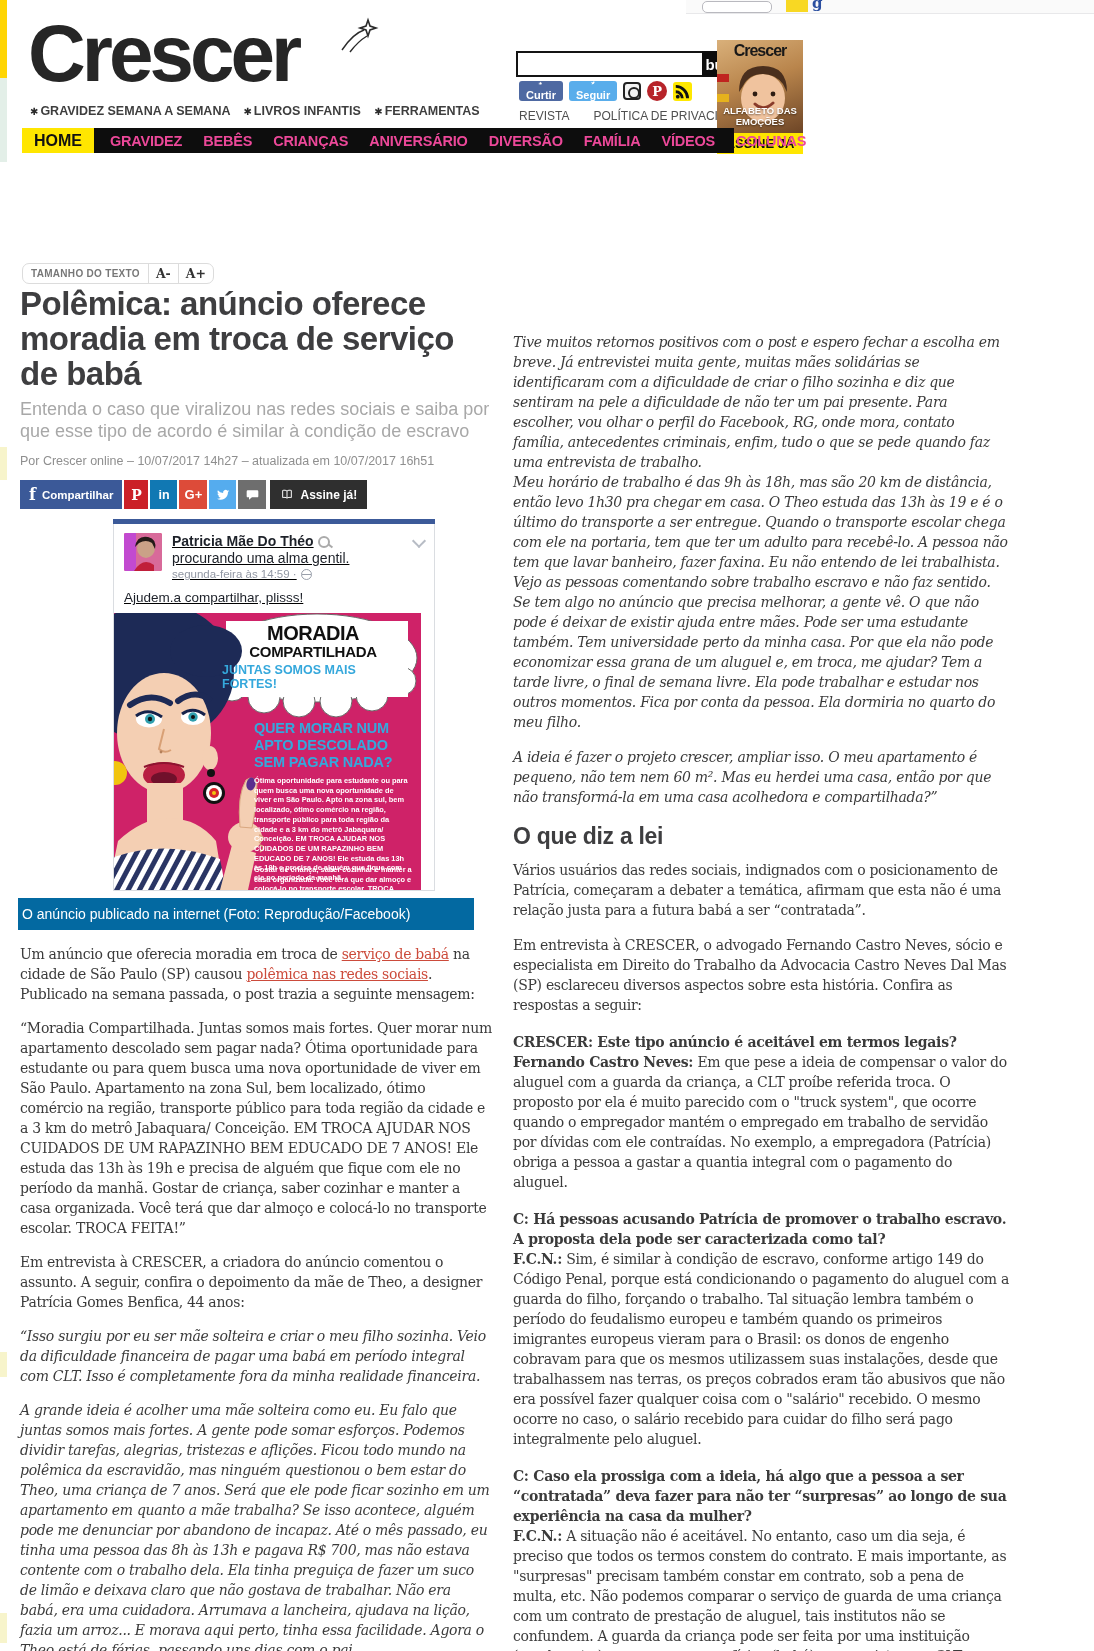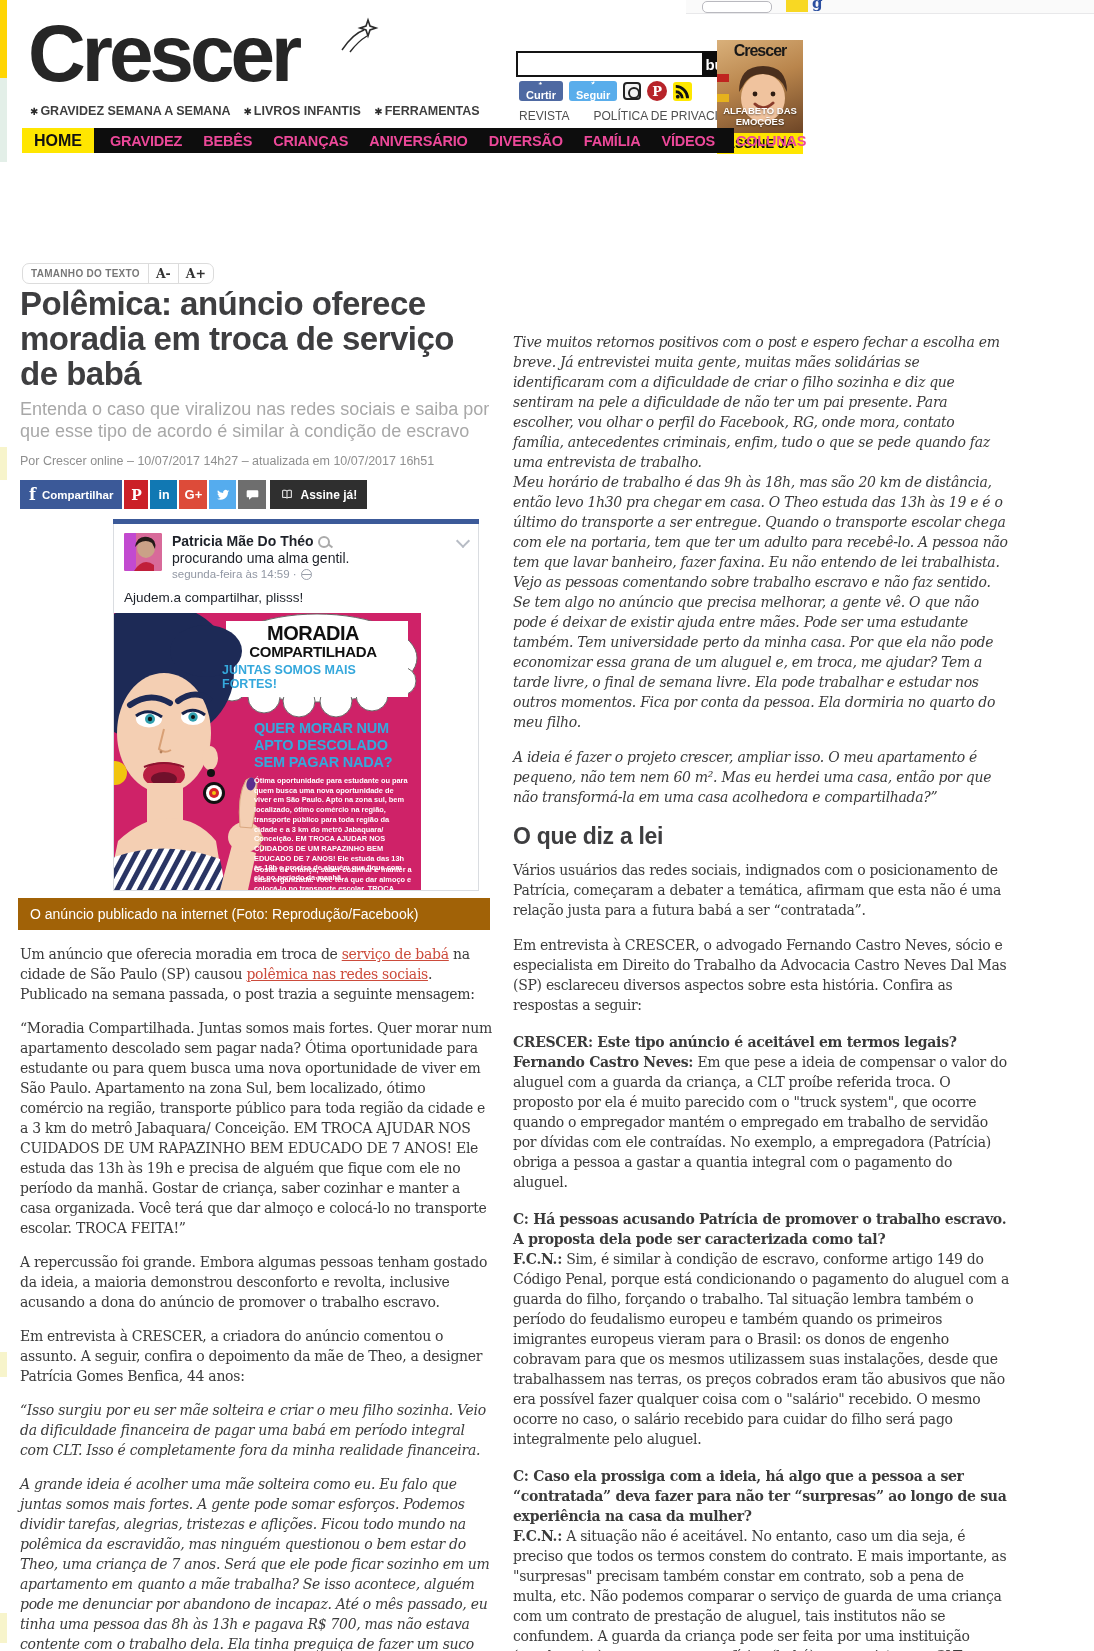--- a/index.html
+++ b/index.html
@@ -58,21 +58,21 @@
   .share .blk{display:flex;align-items:center;justify-content:center;color:#fff;}
   .share .fb{background:#3b5998;padding:0 9px;gap:6px;font-size:11.5px;font-weight:bold;}
   .share .fb .f{font-family:"DejaVu Serif",serif;font-size:16px;font-weight:bold;}
   .share .pin{background:#cb2027;width:24px;font-family:"DejaVu Serif",serif;font-weight:bold;font-size:14px;}
   .share .li{background:#1178b3;width:27px;font-weight:bold;font-size:12.5px;}
   .share .gp{background:#dd4b39;width:28px;font-weight:bold;font-size:13px;}
   .share .tw{background:#55acee;width:27px;}
   .share .cm{background:#6e6e6e;width:28px;}
   .share .as{background:#2f2f2f;padding:0 10px;gap:6px;font-size:12px;font-weight:bold;margin-left:2px;}
   
-  .fb-embed{margin:10px 0 7px 93px;width:366px;border:1px solid #dadde1;background:#fff;box-sizing:border-box;}
+  .fb-embed{margin:10px 0 7px 93px;width:322px;border:1px solid #dadde1;background:#fff;box-sizing:border-box;text-decoration:underline;}
   .fb-bluebar{height:5px;background:#3c5a99;margin:-1px -1px 0 -1px;}
   .fb-head{padding:9px 10px 0;position:relative;}
   .fb-ava{position:absolute;left:10px;top:9px;width:38px;height:38px;border-radius:2px;overflow:hidden;background:#e82f6e;}
   .fb-lines{margin-left:48px;}
   .fb-name{font-size:14px;font-weight:bold;color:#1d2129;line-height:17px;display:flex;align-items:center;gap:4px;}
   .fb-status{font-size:14px;color:#1d2129;line-height:17px;}
   .fb-meta{font-size:11.5px;color:#9197a3;line-height:15px;display:flex;align-items:center;gap:4px;}
   .globe{width:9px;height:9px;border-radius:50%;border:1px solid #9aa0ab;position:relative;}
   .globe:before{content:"";position:absolute;left:0;top:3.5px;width:9px;height:1px;background:#9aa0ab;}
   .chev{position:absolute;right:10px;top:12px;width:8px;height:8px;border-right:2px solid #b7bcc5;border-bottom:2px solid #b7bcc5;transform:rotate(45deg);}
@@ -83,21 +83,21 @@
   .poster{position:relative;width:307px;height:277px;overflow:hidden;background:#cf2268;}
   .poster svg{position:absolute;left:0;top:0;}
   .p-txt{position:absolute;color:#fff;}
   .p-b1{left:98px;top:10px;width:202px;text-align:center;color:#101010;font-size:20px;line-height:20px;font-weight:900;letter-spacing:-0.5px;}
   .p-b2{left:98px;top:31px;width:202px;text-align:center;color:#101010;font-size:15px;line-height:16px;font-weight:900;letter-spacing:-0.3px;}
   .p-tag{left:108px;top:50px;width:185px;text-align:left;color:#35a8dc;font-size:12.5px;line-height:14px;font-weight:800;}
   .p-head{left:140px;top:107px;width:158px;color:#35a8dc;font-size:14.5px;line-height:17px;font-weight:800;letter-spacing:-0.2px;}
   .p-body{left:140px;top:163px;width:158px;font-size:7.4px;line-height:9.7px;font-weight:600;}
   .p-body2{left:140px;top:252px;width:158px;font-size:7.4px;line-height:9.7px;font-weight:600;}
   
-  .caption{margin:2px 0 0 -2px;width:448px;background:#a16207;color:#fff;font-size:14px;padding:8px 12px;}
+  .caption{margin:2px 0 0 -2px;width:448px;background:#0369a1;color:#fff;font-size:14px;padding:8px 4px;}
   
   .bt{font-family:"DejaVu Serif","Liberation Serif",serif;font-size:14px;line-height:20px;color:#3b3b3b;letter-spacing:-0.3px;}
   .col-left p.bt{margin:14px 0 0;}
   .col-right p.bt{margin:0 0 0;}
   .col-right p.gap{margin-top:15px;}
   .it{font-style:italic;}
   a.red{color:#cc4b3b;text-decoration:underline;}
   .law-h{font-family:"Liberation Sans",sans-serif;font-size:23px;font-weight:700;color:#3e3e40;margin:16px 0 10px;letter-spacing:-0.3px;}
   .q{font-weight:bold;margin-top:17px !important;}
   .lead{font-weight:bold;}
@@ -330,21 +330,20 @@
       <div class="p-txt p-body2">Gostar de criança, saber cozinhar e manter a casa organizada. Você terá que dar almoço e colocá-lo no transporte escolar. TROCA FEITA!</div>
     </div>
   </div>
 
   <div class="caption">O anúncio publicado na internet (Foto: Reprodução/Facebook)</div>
 
   <p class="bt">
     <span>Um anúncio que oferecia moradia em troca de </span><a class="red">serviço de babá</a><span> na cidade de São Paulo (SP) causou </span><a class="red">polêmica nas redes sociais</a><span>. Publicado na semana passada, o post trazia a seguinte mensagem:</span>
   </p>
   <p class="bt">“Moradia Compartilhada. Juntas somos mais fortes. Quer morar num apartamento descolado sem pagar nada? Ótima oportunidade para estudante ou para quem busca uma nova oportunidade de viver em São Paulo. Apartamento na zona Sul, bem localizado, ótimo comércio na região, transporte público para toda região da cidade e a 3 km do metrô Jabaquara/ Conceição. EM TROCA AJUDAR NOS CUIDADOS DE UM RAPAZINHO BEM EDUCADO DE 7 ANOS! Ele estuda das 13h às 19h e precisa de alguém que fique com ele no período da manhã. Gostar de criança, saber cozinhar e manter a casa organizada. Você terá que dar almoço e colocá-lo no transporte escolar. TROCA FEITA!”</p>
-  <p class="bt">A repercussão foi grande. Embora algumas pessoas tenham gostado da ideia, a maioria demonstrou desconforto e revolta, inclusive acusando a dona do anúncio de promover o trabalho escravo.</p>
   <p class="bt">Em entrevista à CRESCER, a criadora do anúncio comentou o assunto. A seguir, confira o depoimento da mãe de Theo, a designer Patrícia Gomes Benfica, 44 anos:</p>
   <p class="bt it">“Isso surgiu por eu ser mãe solteira e criar o meu filho sozinha. Veio da dificuldade financeira de pagar uma babá em período integral com CLT. Isso é completamente fora da minha realidade financeira.</p>
   <p class="bt it">A grande ideia é acolher uma mãe solteira como eu. Eu falo que juntas somos mais fortes. A gente pode somar esforços. Podemos dividir tarefas, alegrias, tristezas e aflições. Ficou todo mundo na polêmica da escravidão, mas ninguém questionou o bem estar do Theo, uma criança de 7 anos. Será que ele pode ficar sozinho em um apartamento em quanto a mãe trabalha? Se isso acontece, alguém pode me denunciar por abandono de incapaz. Até o mês passado, eu tinha uma pessoa das 8h às 13h e pagava R$ 700, mas não estava contente com o trabalho dela. Ela tinha preguiça de fazer um suco de limão e deixava claro que não gostava de trabalhar. Não era babá, era uma cuidadora. Arrumava a lancheira, ajudava na lição, fazia um arroz... E morava aqui perto, tinha essa facilidade. Agora o Theo está de férias, passando uns dias com o pai.</p>
 </div>
 
 <div class="abs col-right">
   <p class="bt it">Tive muitos retornos positivos com o post e espero fechar a escolha em breve. Já entrevistei muita gente, muitas mães solidárias se identificaram com a dificuldade de criar o filho sozinha e diz que sentiram na pele a dificuldade de não ter um pai presente. Para escolher, vou olhar o perfil do Facebook, RG, onde mora, contato família, antecedentes criminais, enfim, tudo o que se pede quando faz uma entrevista de trabalho.</p>
   <p class="bt it">Meu horário de trabalho é das 9h às 18h, mas são 20 km de distância, então levo 1h30 pra chegar em casa. O Theo estuda das 13h às 19 e é o último do transporte a ser entregue. Quando o transporte escolar chega com ele na portaria, tem que ter um adulto para recebê-lo. A pessoa não tem que lavar banheiro, fazer faxina. Eu não entendo de lei trabalhista. Vejo as pessoas comentando sobre trabalho escravo e não faz sentido. Se tem algo no anúncio que precisa melhorar, a gente vê. O que não pode é deixar de existir ajuda entre mães. Pode ser uma estudante também. Tem universidade perto da minha casa. Por que ela não pode economizar essa grana de um aluguel e, em troca, me ajudar? Tem a tarde livre, o final de semana livre. Ela pode trabalhar e estudar nos outros momentos. Fica por conta da pessoa. Ela dormiria no quarto do meu filho.</p>
   <p class="bt it gap">A ideia é fazer o projeto crescer, ampliar isso. O meu apartamento é pequeno, não tem nem 60 m². Mas eu herdei uma casa, então por que não transformá-la em uma casa acolhedora e compartilhada?”</p>
 

